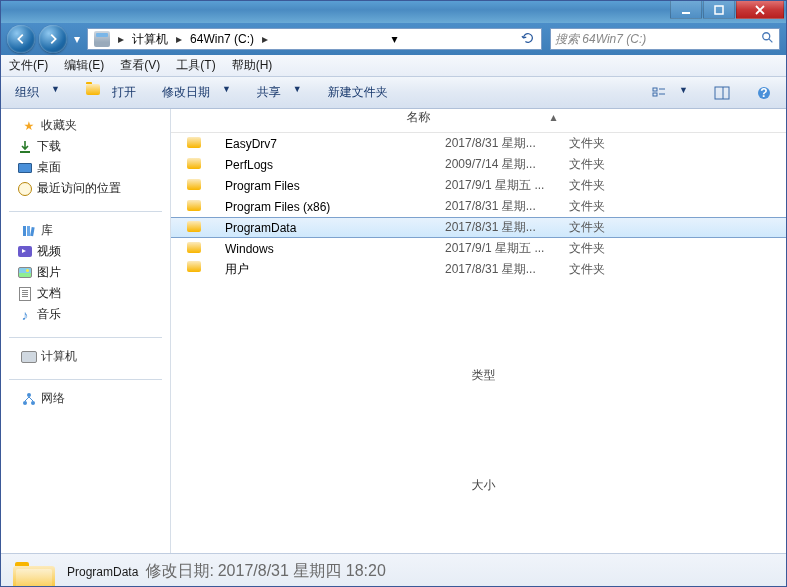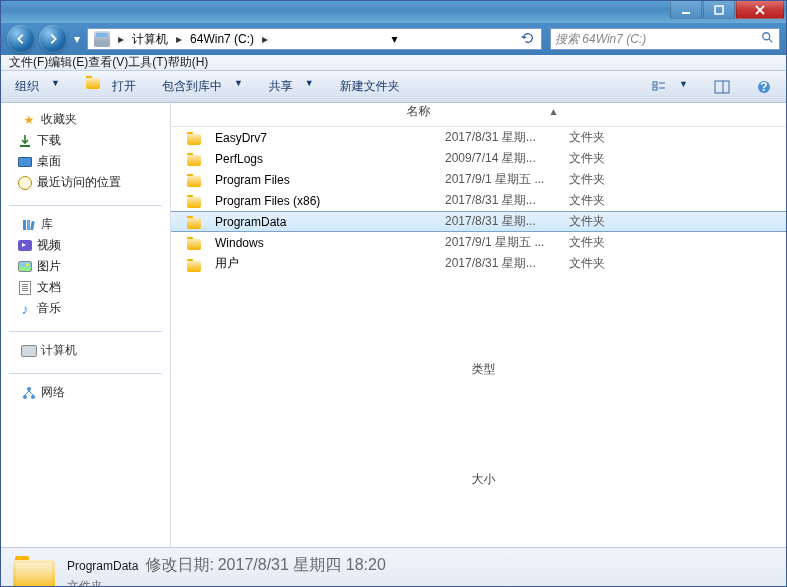--- a/index.html
+++ b/index.html
@@ -16,21 +16,21 @@
   .nav-dd{width:12px;color:#fff;display:flex;align-items:center;justify-content:center;}
   .addr { flex:1; height:22px; background:#fff; border:1px solid #7a9cc6; display:flex; align-items:center; padding:0 2px;}
   .addr-seg{display:flex;align-items:center;gap:2px;padding:0 4px;height:100%;}
   .addr-arrow{padding:0 4px;color:#333;}
   .addr-drive{width:16px;height:16px;background:linear-gradient(#d0d8e0,#9ab 70%);border-radius:2px;position:relative;}
   .addr-drive::after{content:"";position:absolute;top:2px;left:2px;right:2px;height:4px;background:#7ab6e8;border-radius:1px;}
   .addr-refresh{padding:0 4px;margin-left:auto;}
   .addr-ddl{padding:0 4px;}
   .search{ width:230px; height:22px; background:#fff; border:1px solid #7a9cc6; margin-left:4px; display:flex; align-items:center; padding:0 4px; color:#888; font-style:italic;}
   .search .mag{margin-left:auto;}
-  .menubar{ height:16px; background:linear-gradient(#f5f8fc,#e8eef7); border-bottom:1px solid #c0cde0; display:flex; align-items:center; padding:0 8px; gap:0;}
+  .menubar{ height:22px; background:linear-gradient(#f5f8fc,#e8eef7); border-bottom:1px solid #c0cde0; display:flex; align-items:center; padding:0 8px; gap:16px;}
   .menubar span{color:#1a1a1a;}
   .toolbar{ height:32px; background:linear-gradient(#f2f6fb,#e1e9f4 50%,#d6e1f0); border-bottom:1px solid #b0c0d8; display:flex; align-items:center; padding:0 8px; gap:14px;}
   .tb-item{display:flex;align-items:flex-start;gap:12px;color:#1a3a6e;padding:3px 6px;}
   .tb-dd{font-size:9px;color:#1a3a6e;}
   .tb-spacer{flex:1;}
   .tb-icon{width:16px;height:16px;}
   .content{ display:flex; height:444px;}
   .sidebar{ width:170px; background:#fff; border-right:1px solid #d6dee8; overflow-y:auto; padding-top:6px;}
   .sb-group-title{display:flex;align-items:center;gap:4px;padding:2px 8px 2px 20px;color:#333;}
   .sb-item{display:flex;align-items:center;gap:4px;padding:2px 8px 2px 16px;color:#1a1a1a;}
@@ -57,21 +57,21 @@
   .col-name{flex:0 0 258px;}
   .col-date{flex:0 0 124px;}
   .col-type{flex:0 0 110px;}
   .col-size{flex:0 0 80px;}
   .arrow-sort{width:10px;height:6px;display:inline-block;margin-left:120px;}
   .arrow-sort::before{content:"▴";color:#666;}
   .fl-rows{flex:1;overflow-y:auto;}
   .fl-row{height:21px;display:flex;align-items:center;padding-left:10px;}
   .fl-row.selected{background:linear-gradient(#e6f2fd,#cfe8fc);border:1px solid #7da2ce;border-left:none;border-right:none;}
   .fl-row .cell{padding:0 6px;white-space:nowrap;overflow:hidden;text-overflow:ellipsis;}
-  .fl-row .cell-name{flex:0 0 258px;display:flex;align-items:flex-end;gap:14px;}
+  .fl-row .cell-name{flex:0 0 258px;display:flex;align-items:flex-start;gap:24px;}
   .fl-row .cell-date{flex:0 0 124px;color:#555;}
   .fl-row .cell-type{flex:0 0 110px;color:#555;}
   .details{ height:55px; background:linear-gradient(#f0f4fa,#e0e8f2); border-top:1px solid #c0cde0; display:flex; align-items:center; padding:6px 12px; gap:12px;}
   .det-icon{width:42px;height:38px;}
   .det-folder{width:42px;height:32px;background:linear-gradient(#fceabb,#f8b500);border-radius:3px;position:relative;margin-top:4px;}
   .det-folder::before{content:"";position:absolute;top:-4px;left:2px;width:14px;height:4px;background:#f8b500;border-radius:2px 2px 0 0;}
   .det-folder::after{content:"";position:absolute;top:3px;left:3px;right:3px;bottom:3px;background:linear-gradient(rgba(255,255,255,.4),transparent);border-radius:2px;}
   .det-text .line1{color:#1a1a1a; font-size:13px;}
   .det-text .line1 .lbl{color:#6a6a6a;font-size:16px;}
   .det-text .line2{color:#6a6a6a;margin-top:2px;}
@@ -144,21 +144,21 @@
 <div class="toolbar">
   <div class="tb-item">
       <span>组织</span>
       <span class="tb-dd">▼</span>
     </div>
   <div class="tb-item">
       <span class="ico ico-folder"></span>
       <span>打开</span>
     </div>
   <div class="tb-item">
-      <span>包含到库中</span>
+      <span>修改日期</span>
       <span class="tb-dd">▼</span>
     </div>
   <div class="tb-item">
       <span>共享</span>
       <span class="tb-dd">▼</span>
     </div>
   <div class="tb-item">
       <span>新建文件夹</span>
     </div>
   <div class="tb-spacer"></div>

